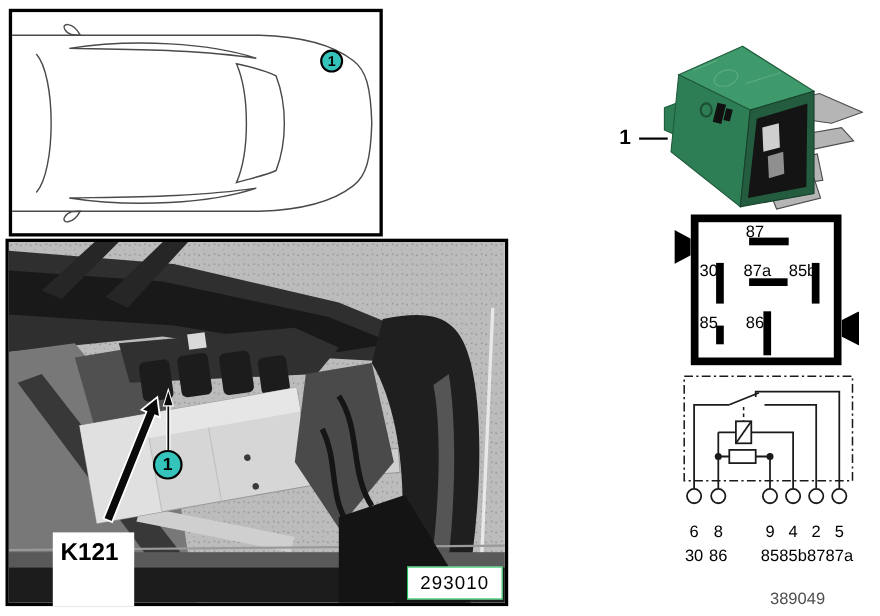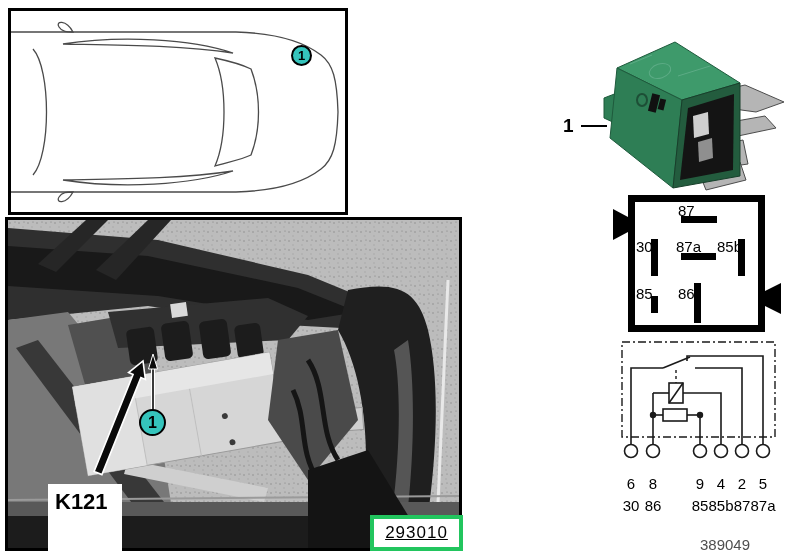--- a/index.html
+++ b/index.html
@@ -105,21 +105,21 @@
       <polygon points="145,134 140.5,149 149.5,149" fill="#0a0a0a" stroke="#fff" stroke-width="1"></polygon>
     </g>
   </svg>
 
   <div class="callout" style="left:131px;top:189px;width:27px;height:27px;font-size:16px;">1</div>
 
   <div class="whitebox" style="left:40px;top:251px;width:74px;height:67px;font-size:22px;line-height:30px;padding:3px 0 0 7px;box-sizing:border-box;margin-top:13px;">
     <div>K121</div>
   </div>
 
-  <div class="whitebox" style="left:362px;top:295px;width:85px;height:28px;border:4px solid #22c55e;font-weight:normal;font-size:17px;line-height:28px;text-align:center;letter-spacing:1px;text-decoration:underline;">293010</div>
+  <div class="whitebox" style="left:362px;top:295px;width:85px;height:28px;border:1px solid #22c55e;font-weight:normal;font-size:17px;line-height:28px;text-align:center;letter-spacing:1px;">293010</div>
 </div>
 
 <svg class="abs" style="left:560px;top:38px;" width="225" height="155" viewBox="0 0 225 155">
 
   <g fill="#b5b5b5" stroke="#4c4c4c" stroke-width="1">
     <polygon points="150,55 185,47 224,64 196,74 152,68"></polygon>
     <polygon points="165,85 205,78 216,90 178,98"></polygon>
     <polygon points="155,108 183,102 188,126 160,130"></polygon>
     <polygon points="138,132 180,124 186,142 146,152"></polygon>
   </g>

